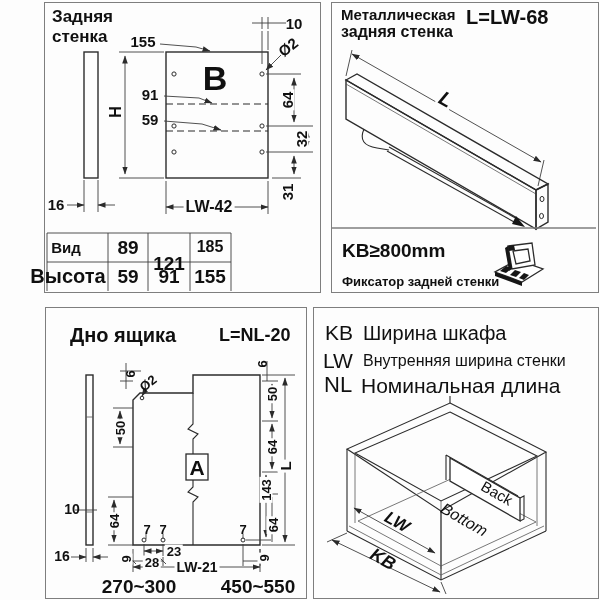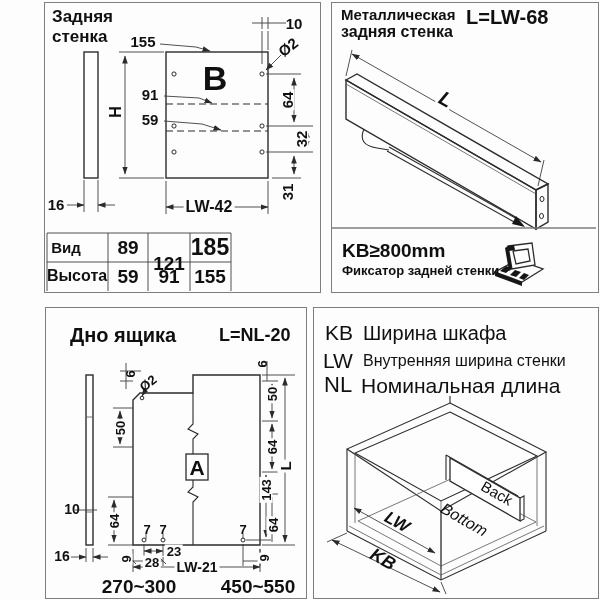--- a/index.html
+++ b/index.html
@@ -180,36 +180,36 @@
     <span class="lbl s15 rd" style="left:288px;top:47px">Ø2</span>
     <span class="lbl s16 r90 bg" style="left:116px;top:112px">H</span>
     <span class="lbl s15" style="left:150px;top:94px">91</span>
     <span class="lbl s15" style="left:150px;top:119px">59</span>
     <span class="lbl s15 r90 bg" style="left:287px;top:100px">64</span>
     <span class="lbl s15 r90 bg" style="left:301px;top:139px">32</span>
     <span class="lbl s15 r90 bg" style="left:287px;top:192px">31</span>
     <span class="lbl s16 bg" style="left:209px;top:207px">LW-42</span>
     <span class="lbl s15" style="left:56px;top:204px">16</span>
     <span class="lbl" style="left:66px;top:247px;font-size:15px">Вид</span>
-    <span class="lbl" style="left:77px;top:276px;font-size:16px">Высота</span>
+    <span class="lbl" style="left:68px;top:276px;font-size:20px">Высота</span>
     <span class="lbl" style="left:128px;top:247px;font-size:19px">89</span>
     <span class="lbl" style="left:169px;top:263px;font-size:19px">121</span>
-    <span class="lbl" style="left:210px;top:247px;font-size:23px">185</span>
+    <span class="lbl" style="left:210px;top:247px;font-size:16px">185</span>
     <span class="lbl" style="left:128px;top:276px;font-size:19px">59</span>
     <span class="lbl" style="left:169px;top:276px;font-size:19px">91</span>
     <span class="lbl" style="left:210px;top:276px;font-size:19px">155</span>
   </div>
 
   <div>
     <span class="tl ttl" style="left:341px;top:6px;font-size:15px">Металлическая</span>
     <span class="tl ttl" style="left:341px;top:23px;font-size:16px">задняя стенка</span>
     <span class="tl" style="left:466px;top:6px;font:700 20px/1.1 'Liberation Sans',sans-serif">L=LW-68</span>
     <span class="lbl r29 it bg" style="left:446px;top:99px;font-size:20px">L</span>
     <span class="tl" style="left:342px;top:241px;font:600 19px/1.1 'Liberation Sans',sans-serif">KB≥800mm</span>
-    <span class="tl" style="left:342px;top:264px;font:700 13px/1.1 'Liberation Sans',sans-serif">Фиксатор задней стенки</span>
+    <span class="tl" style="left:342px;top:275px;font:700 13px/1.1 'Liberation Sans',sans-serif">Фиксатор задней стенки</span>
   </div>
 
   <div>
     <span class="tl" style="left:70px;top:324px;font:700 20px/1.1 'Liberation Sans',sans-serif">Дно ящика</span>
     <span class="tl" style="left:219px;top:326px;font:600 18px/1.1 'Liberation Sans',sans-serif">L=NL-20</span>
     <span class="lbl abox" style="left:197px;top:467px">A</span>
     <span class="lbl r90" style="left:130px;top:374px">6</span>
     <span class="lbl rd" style="left:148px;top:383px">Ø2</span>
     <span class="lbl r90 bg" style="left:120px;top:428px">50</span>
     <span class="lbl r90 bg" style="left:114px;top:521px">64</span>

